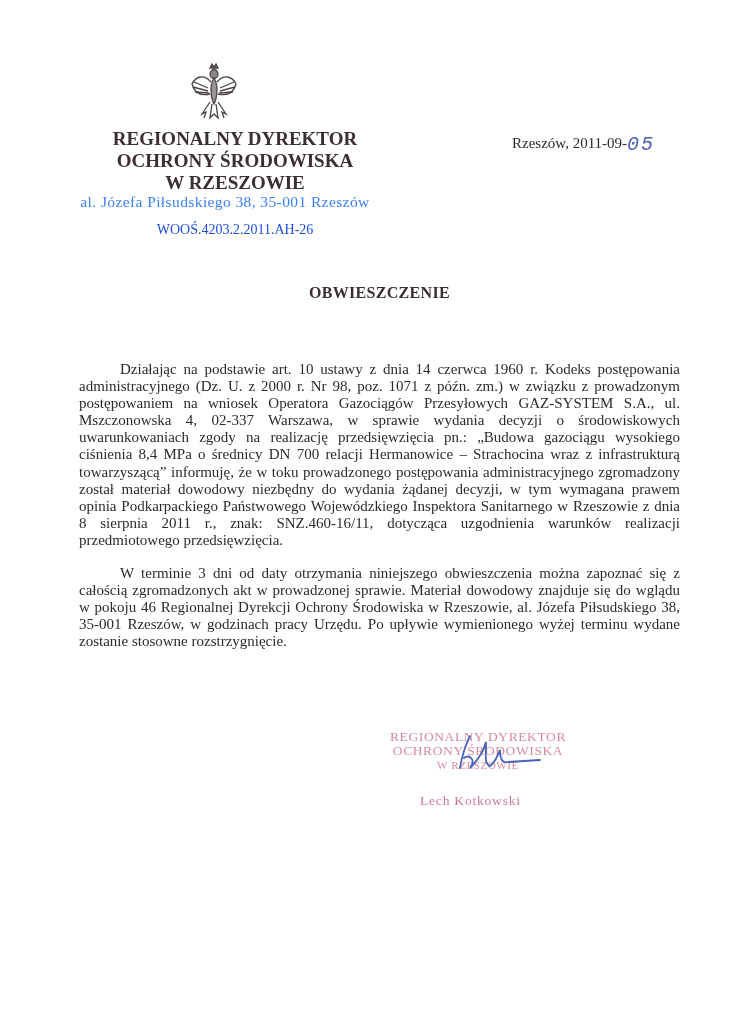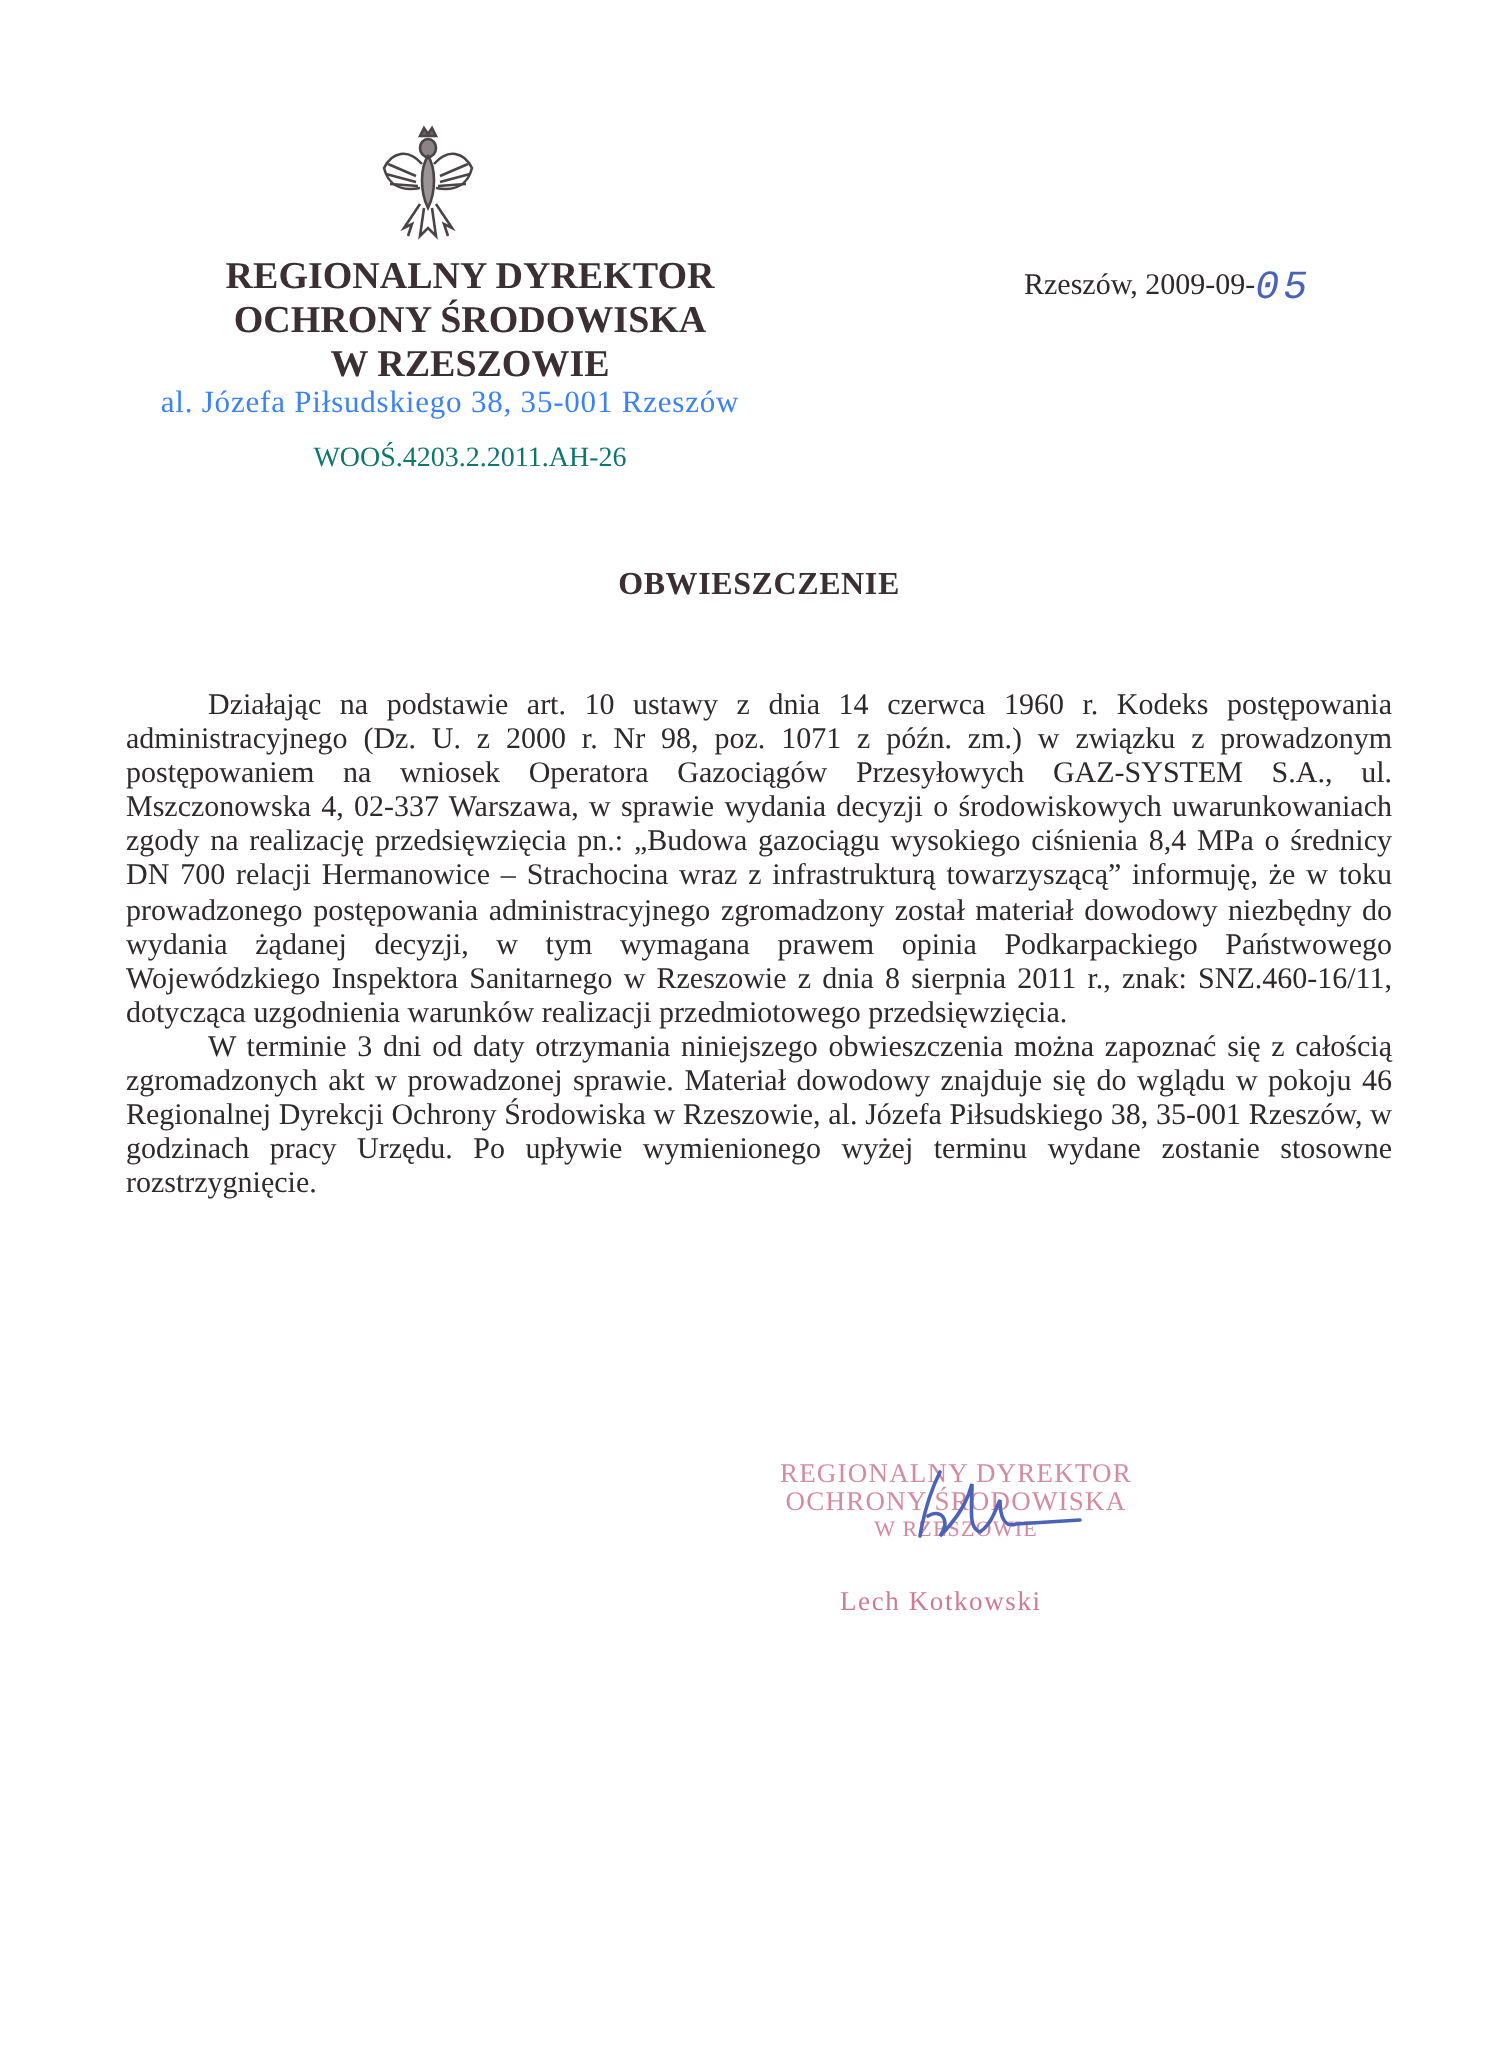--- a/index.html
+++ b/index.html
@@ -3,26 +3,26 @@
   <meta charset="utf-8">
   <style>
     html, body { margin: 0; padding: 0; background: #ffffff; }
     body { width: 749px; height: 1024px; position: relative; overflow: hidden; font-family: "Liberation Serif", serif; color: #2a2427; }
     .emblem { position: absolute; left: 190px; top: 62px; width: 48px; height: 62px; }
     .hdr { position: absolute; left: 60px; width: 350px; text-align: center; font-weight: bold; font-size: 19px; color: #3a2f33; line-height: 22px; }
     .hdr1 { top: 128px; }
     .hdr2 { top: 150px; }
     .hdr3 { top: 172px; }
     .addr { position: absolute; left: 60px; top: 193px; width: 330px; text-align: center; font-size: 15.5px; letter-spacing: 0.4px; color: #3b82f6; }
-    .ref { position: absolute; left: 60px; top: 222px; width: 350px; text-align: center; font-size: 14px; color: #0f766e; }
+    .ref { position: absolute; left: 60px; top: 222px; width: 350px; text-align: center; font-size: 14px; color: #1d4ed8; }
     .date { position: absolute; left: 512px; top: 131px; font-size: 15px; color: #2e2a2c; }
     .date .hand { font-family: Liberation Mono, monospace; color: #4a62b8; font-size: 20px; font-style: italic; letter-spacing: 2px; position: relative; top: 2px; }
     .title { position: absolute; left: 0; top: 284px; width: 749px; text-align: center; font-weight: bold; font-size: 16px; color: #3a2f33; letter-spacing: 0.3px; padding-left: 10px; box-sizing: border-box; }
     .body { position: absolute; left: 63px; top: 345px; width: 633px; font-size: 15px; line-height: 17.1px; text-align: justify; color: #2e2a2c; }
-    .body p { margin: 0; text-indent: 41px; }
+    .body p { margin: 16px; text-indent: 41px; }
     .stamp { position: absolute; left: 378px; top: 730px; width: 200px; text-align: center; color: #d58aa0; font-size: 13.5px; line-height: 14px; letter-spacing: 0.6px; }
     .stamp .l3 { font-size: 11px; }
     .sig { position: absolute; left: 440px; top: 728px; width: 110px; height: 50px; }
     .signame { position: absolute; left: 420px; top: 793px; color: #d07a92; font-size: 13.5px; letter-spacing: 0.8px; }
   </style>
 </head>
 <body>
 
 <svg class="emblem" viewBox="0 0 48 62">
   <g fill="none" stroke="#4a4446" stroke-width="1.3">
@@ -38,21 +38,21 @@
   </g>
 </svg>
 
 <div class="hdr hdr1">REGIONALNY DYREKTOR</div>
 <div class="hdr hdr2">OCHRONY ŚRODOWISKA</div>
 <div class="hdr hdr3">W RZESZOWIE</div>
 <div class="addr">al. Józefa Piłsudskiego 38, 35-001 Rzeszów</div>
 <div class="ref">WOOŚ.4203.2.2011.AH-26</div>
 
 <div class="date">
-  <span>Rzeszów, 2009-09-</span><span class="hand">05</span>
+  <span>Rzeszów, 2011-09-</span><span class="hand">05</span>
 </div>
 
 <div class="title">OBWIESZCZENIE</div>
 
 <div class="body">
   <p>Działając na podstawie art. 10 ustawy z dnia 14 czerwca 1960 r. Kodeks postępowania administracyjnego (Dz. U. z 2000 r. Nr 98, poz. 1071 z późn. zm.) w związku z prowadzonym postępowaniem na wniosek Operatora Gazociągów Przesyłowych GAZ-SYSTEM S.A., ul. Mszczonowska 4, 02-337 Warszawa, w sprawie wydania decyzji o środowiskowych uwarunkowaniach zgody na realizację przedsięwzięcia pn.: „Budowa gazociągu wysokiego ciśnienia 8,4 MPa o średnicy DN 700 relacji Hermanowice – Strachocina wraz z infrastrukturą towarzyszącą” informuję, że w toku prowadzonego postępowania administracyjnego zgromadzony został materiał dowodowy niezbędny do wydania żądanej decyzji, w tym wymagana prawem opinia Podkarpackiego Państwowego Wojewódzkiego Inspektora Sanitarnego w Rzeszowie z dnia 8 sierpnia 2011 r., znak: SNZ.460-16/11, dotycząca uzgodnienia warunków realizacji przedmiotowego przedsięwzięcia.</p>
   <p>W terminie 3 dni od daty otrzymania niniejszego obwieszczenia można zapoznać się z całością zgromadzonych akt w prowadzonej sprawie. Materiał dowodowy znajduje się do wglądu w pokoju 46 Regionalnej Dyrekcji Ochrony Środowiska w Rzeszowie, al. Józefa Piłsudskiego 38, 35-001 Rzeszów, w godzinach pracy Urzędu. Po upływie wymienionego wyżej terminu wydane zostanie stosowne rozstrzygnięcie.</p>
 </div>
 
 <div class="stamp">

